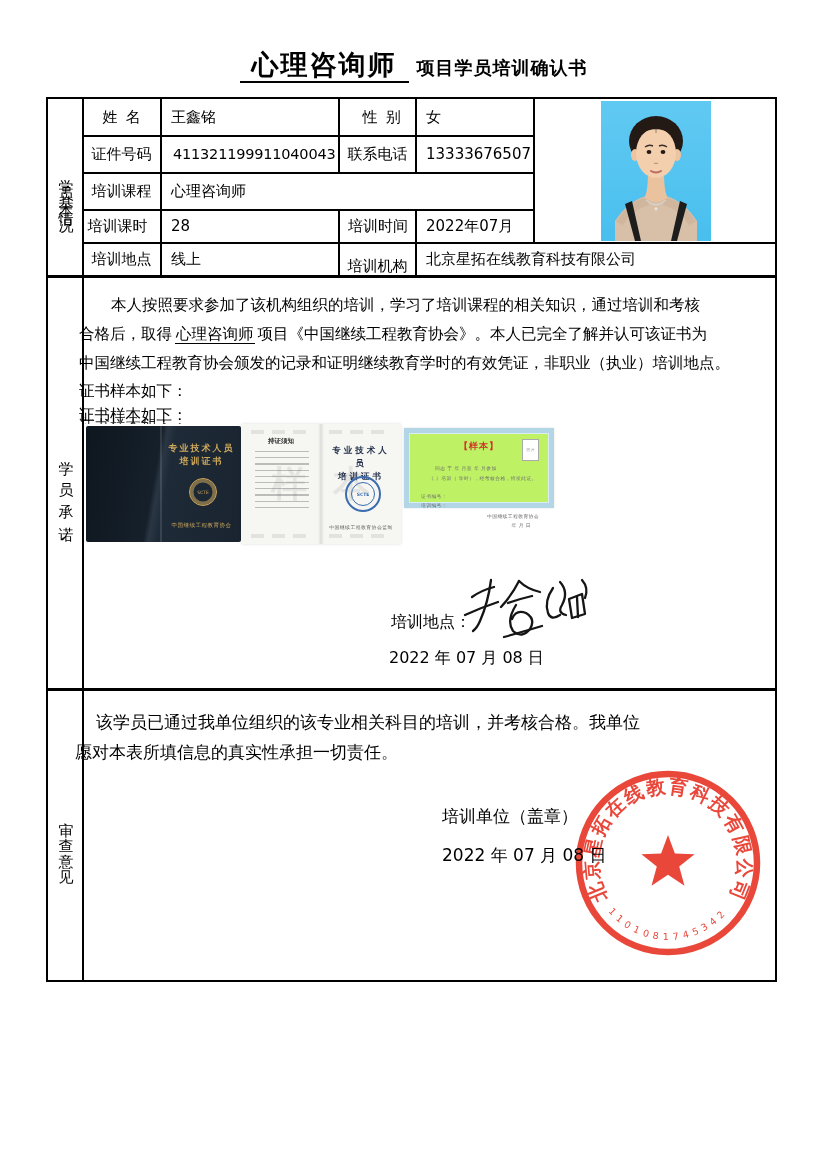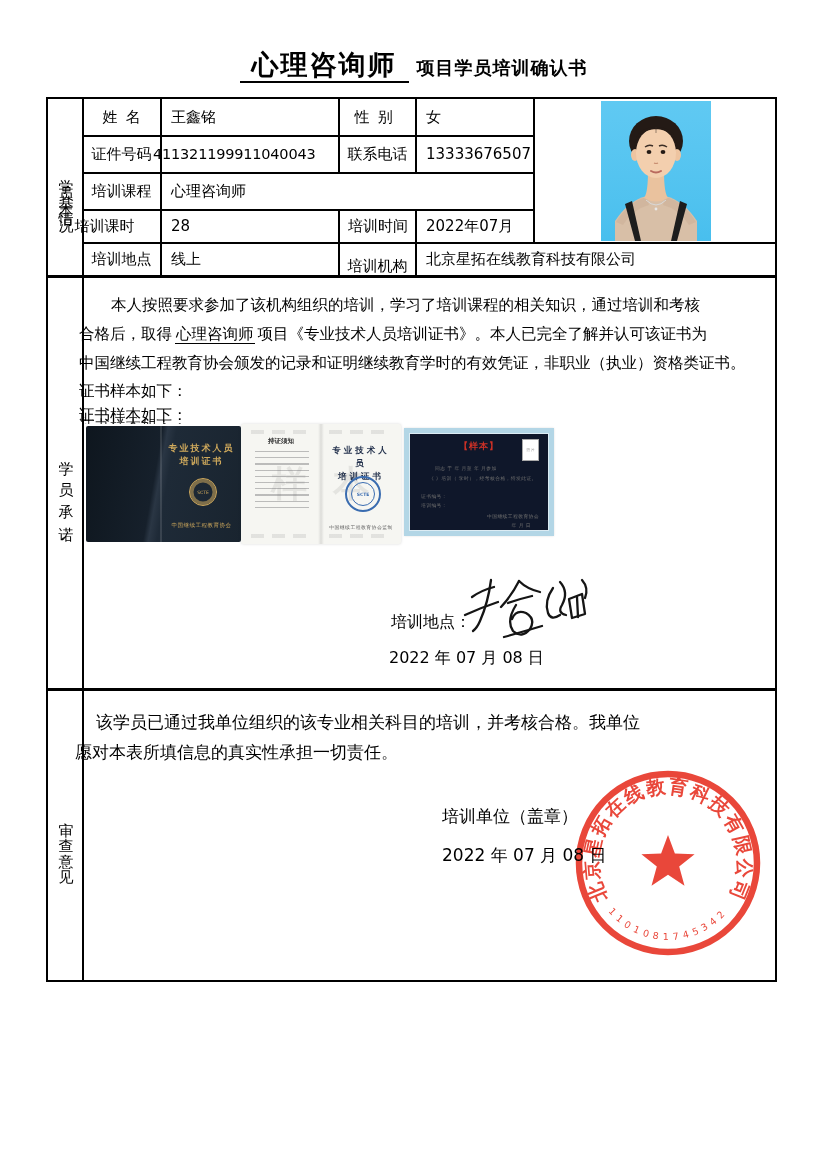--- a/index.html
+++ b/index.html
@@ -48,22 +48,22 @@
   .wm-band{position:absolute;height:4px;opacity:.22;
      background:repeating-linear-gradient(90deg,#9a9a9a 0 13px,transparent 13px 21px);}
   .inner-title{position:absolute;left:88px;top:20px;width:64px;text-align:center;font-size:8.5px;
      letter-spacing:3px;color:#24324d;font-weight:700;font-family:"DejaVu Serif","Liberation Serif",serif;line-height:13px;}
   .blue-seal{position:absolute;left:104px;top:52px;width:32px;height:32px;border:2px solid #3a6cb0;border-radius:50%;
      display:flex;align-items:center;justify-content:center;}
   .blue-seal .in{width:22px;height:22px;border:1px solid #3a6cb0;border-radius:50%;display:flex;align-items:center;
      justify-content:center;font-size:4.5px;color:#3a6cb0;font-weight:700;}
   .inner-foot{position:absolute;left:84px;top:100px;width:72px;text-align:center;font-size:4.8px;color:#666;letter-spacing:.5px;}
   .book-wm{position:absolute;left:30px;top:36px;font-size:36px;letter-spacing:26px;color:#6f6f6f;opacity:.13;font-weight:700;}
-  .cert-sample{position:absolute;left:318px;top:4px;width:150px;height:108px;box-sizing:border-box;
-     background:#0f172a;border:5px solid #b3d6e6;box-shadow:inset 0 0 0 1px #dcecf4,0 0 2px rgba(0,0,0,.12);}
+  .cert-sample{position:absolute;left:318px;top:4px;width:150px;height:80px;box-sizing:border-box;
+     background:#bef264;border:5px solid #b3d6e6;box-shadow:inset 0 0 0 1px #dcecf4,0 0 2px rgba(0,0,0,.12);}
   .samp-tag{position:absolute;left:0;top:7px;width:100%;text-align:center;font-size:9px;font-weight:700;color:#cf3126;letter-spacing:1px;}
   .samp-photo{position:absolute;right:10px;top:6px;width:15px;height:20px;border:1px solid #aaa;background:#fff;
      display:flex;align-items:center;justify-content:center;font-size:3.5px;color:#888;text-align:center;line-height:4px;}
   .samp-line{position:absolute;font-size:4.8px;color:#6e6e6e;white-space:nowrap;letter-spacing:.4px;}
   
   .sig-label{position:absolute;font-size:16px;white-space:nowrap;}
   .sig-svg{position:absolute;}
   
   .rline{position:absolute;font-size:17px;white-space:nowrap;}
   .stamp{position:absolute;mix-blend-mode:multiply;opacity:.93;}
@@ -93,32 +93,32 @@
     <div class="hl" style="top:143px;left:35px;width:692px"></div>
     <div class="hl thick" style="top:176px;left:0;width:727px"></div>
     <div class="hl thick" style="top:589px;left:0;width:727px"></div>
 
     <div class="vhead" style="top:0;height:176px;letter-spacing:8px;text-indent:8px">学员基本情况</div>
     <div class="vhead" style="top:176px;height:413px;letter-spacing:22px;text-indent:22px">学员承诺</div>
     <div class="vhead" style="top:589px;height:292px;letter-spacing:16px;text-indent:16px">审查意见</div>
 
     <div class="cell lab sp" style="left:35px;top:0;width:77px;height:36px">姓名</div>
     <div class="cell val" style="left:114px;top:0;width:176px;height:36px">王鑫铭</div>
-    <div class="cell lab sp" style="left:288px;top:0;width:75px;height:36px">性别</div>
+    <div class="cell lab sp" style="left:296px;top:0;width:75px;height:36px">性别</div>
     <div class="cell val" style="left:369px;top:0;width:116px;height:36px">女</div>
 
     <div class="cell lab" style="left:35px;top:37px;width:77px;height:36px">证件号码</div>
-    <div class="cell val num" style="left:96px;top:37px;width:176px;height:36px">411321199911040043</div>
+    <div class="cell val num" style="left:116px;top:37px;width:176px;height:36px">411321199911040043</div>
     <div class="cell lab" style="left:292px;top:37px;width:75px;height:36px">联系电话</div>
     <div class="cell val" style="left:369px;top:37px;width:116px;height:36px">13333676507</div>
 
     <div class="cell lab" style="left:35px;top:74px;width:77px;height:36px">培训课程</div>
     <div class="cell val" style="left:114px;top:74px;width:371px;height:36px">心理咨询师</div>
 
-    <div class="cell lab" style="left:18px;top:111px;width:77px;height:32px">培训课时</div>
+    <div class="cell lab" style="left:31px;top:111px;width:77px;height:32px">培训课时</div>
     <div class="cell val" style="left:114px;top:111px;width:176px;height:32px">28</div>
     <div class="cell lab" style="left:292px;top:111px;width:76px;height:32px">培训时间</div>
     <div class="cell val" style="left:369px;top:111px;width:116px;height:32px">2022年07月</div>
 
     <div class="cell lab" style="left:35px;top:145px;width:77px;height:31px">培训地点</div>
     <div class="cell val" style="left:114px;top:145px;width:176px;height:31px">线上</div>
     <div class="cell lab" style="left:292px;top:145px;width:75px;height:44px">培训机构</div>
     <div class="cell val" style="left:369px;top:145px;width:356px;height:31px">北京星拓在线教育科技有限公司</div>
 
     <svg class="photo" style="position:absolute;left:553px;top:2px" width="110" height="140" viewBox="0 0 110 140">
@@ -147,22 +147,22 @@
       <ellipse cx="48" cy="51" rx="2.4" ry="2.1" fill="#241a15"></ellipse>
       <ellipse cx="62" cy="51" rx="2.4" ry="2.1" fill="#241a15"></ellipse>
       <path d="M55,53 Q54,60 52,62 Q55,64 58,62" stroke="#d9a océ" stroke-width="0" fill="none"></path>
       <path d="M53,62 Q55,63 57,62" stroke="#c98f72" stroke-width="1.2" fill="none"></path>
       <path d="M50,70 Q55,73 60,70" stroke="#b96a5e" stroke-width="2" fill="none" stroke-linecap="round"></path>
       <path d="M45,99 Q55,109 65,99" stroke="#d9d9d9" stroke-width="1" fill="none"></path>
       <circle cx="55" cy="108" r="1.4" fill="#e8e8e8"></circle>
     </svg>
 
     <div class="pline" style="left:63px;top:196px">本人按照要求参加了该机构组织的培训，学习了培训课程的相关知识，通过培训和考核</div>
-    <div class="pline" style="left:31px;top:225px"><span>合格后，取得</span><span class="u">心理咨询师</span><span>项目《专业技术人员培训证书》。本人已完全了解并认可该证书为</span></div>
-    <div class="pline" style="left:31px;top:254px">中国继续工程教育协会颁发的记录和证明继续教育学时的有效凭证，非职业（执业）资格类证书。</div>
+    <div class="pline" style="left:31px;top:225px"><span>合格后，取得</span><span class="u">心理咨询师</span><span>项目《中国继续工程教育协会》。本人已完全了解并认可该证书为</span></div>
+    <div class="pline" style="left:31px;top:254px">中国继续工程教育协会颁发的记录和证明继续教育学时的有效凭证，非职业（执业）培训地点。</div>
     <div class="pline" style="left:31px;top:282px">证书样本如下：</div>
     <div class="pline" style="left:31px;top:306px">证书样本如下：</div>
     <div class="clipline" style="left:31px;top:317px;width:200px">
       <span class="pline" style="position:static">证书样本如下：</span>
     </div>
 
     <div class="strip">
 
       <div class="cert-dark">
         <div class="spine"></div>

